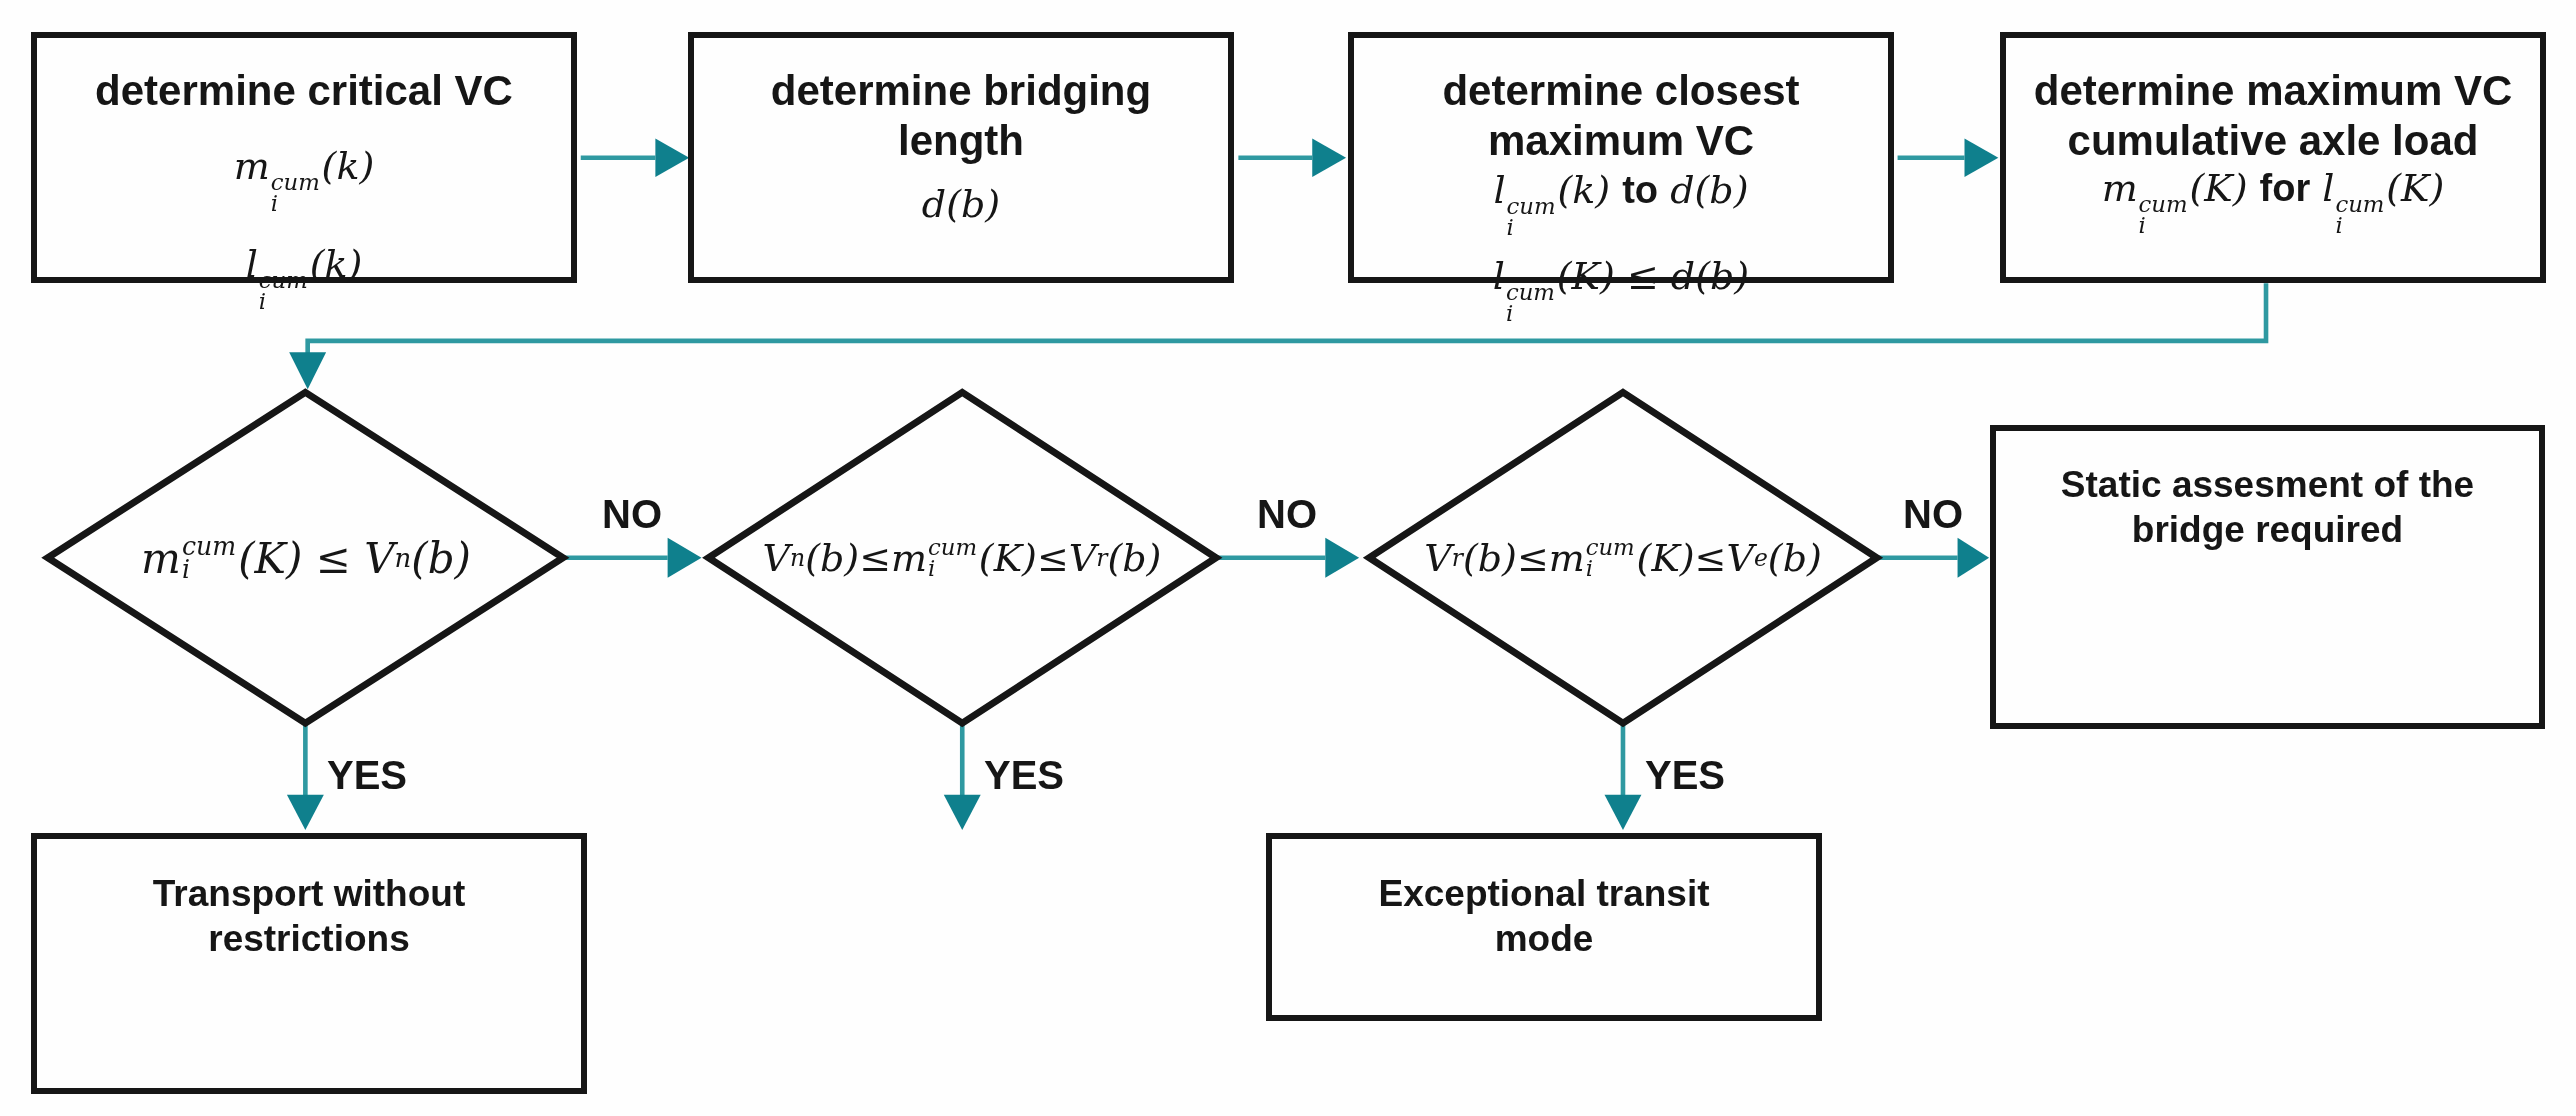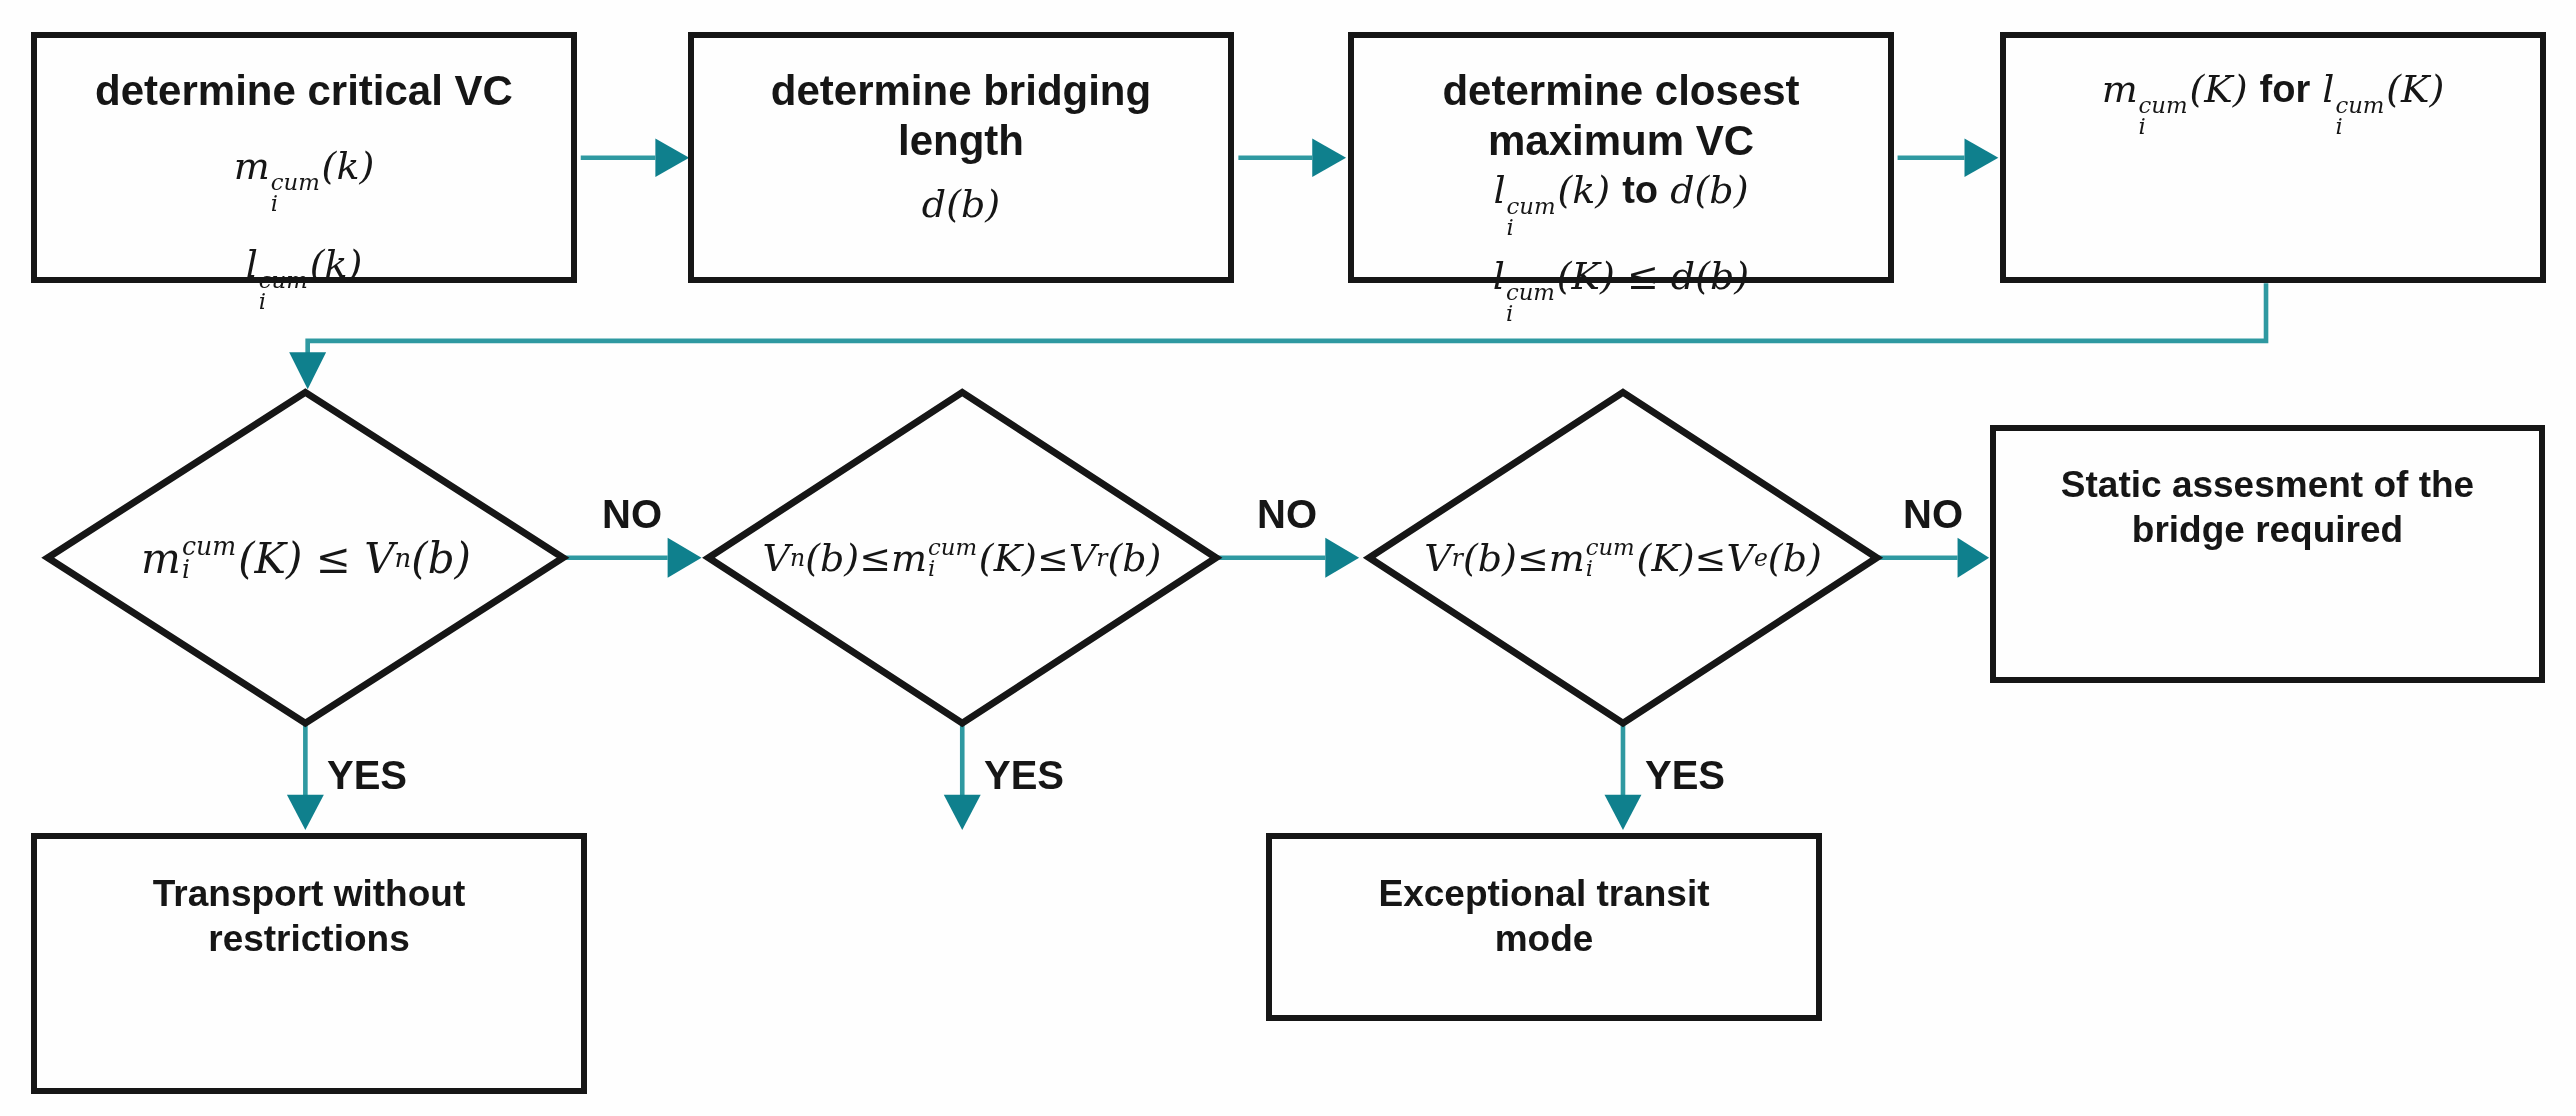--- a/index.html
+++ b/index.html
@@ -113,20 +113,21 @@
           <span class="sp">cum</span>
           <span class="sb">i</span>
         </span>(k) <span class="rm">to</span> d(b)</div>
     <div class="formula">l<span class="ss">
           <span class="sp">cum</span>
           <span class="sb">i</span>
         </span>(K) ≤ d(b)</div>
   </div>
 
   <div class="pbox" style="left:2000px;top:32px;width:546px;height:251px;padding:28px 18.5px 0;">
+    <div class="ptitle">determine maximum VC cumulative axle load</div>
     <div class="formula" style="margin-top:3.1px">m<span class="ss">
           <span class="sp">cum</span>
           <span class="sb">i</span>
         </span>(K) <span class="rm">for</span> l<span class="ss">
           <span class="sp">cum</span>
           <span class="sb">i</span>
         </span>(K)</div>
   </div>
 
   <div class="dtext" style="left:75px;top:504px;width:462px;height:108px;font-size:42px;text-align:right;">m<span class="ss">
@@ -143,21 +144,21 @@
       </span>(K)≤V<sub>e</sub>(b)</div>
 
   <div class="lbl center" style="left:586px;top:494px;width:92px;">NO</div>
   <div class="lbl center" style="left:1241px;top:494px;width:92px;">NO</div>
   <div class="lbl center" style="left:1887px;top:494px;width:92px;">NO</div>
 
   <div class="lbl" style="left:327px;top:755px;">YES</div>
   <div class="lbl" style="left:984px;top:755px;">YES</div>
   <div class="lbl" style="left:1645px;top:755px;">YES</div>
 
-  <div class="obox" style="left:1990px;top:425px;width:555px;height:258px;padding:31px 27px 16px;">
+  <div class="obox" style="left:1990px;top:425px;width:555px;height:304px;padding:31px 27px 16px;">
     <div class="olabel">Static assesment of the bridge required</div>
   </div>
 
   <div class="obox" style="left:31px;top:833px;width:556px;height:261px;padding:32px 54px 0;">
     <div class="olabel">Transport without restrictions</div>
   </div>
   <div class="obox" style="left:1266px;top:833px;width:556px;height:188px;padding:32px 54px 0;">
     <div class="olabel">Exceptional transit mode</div>
   </div>
 

